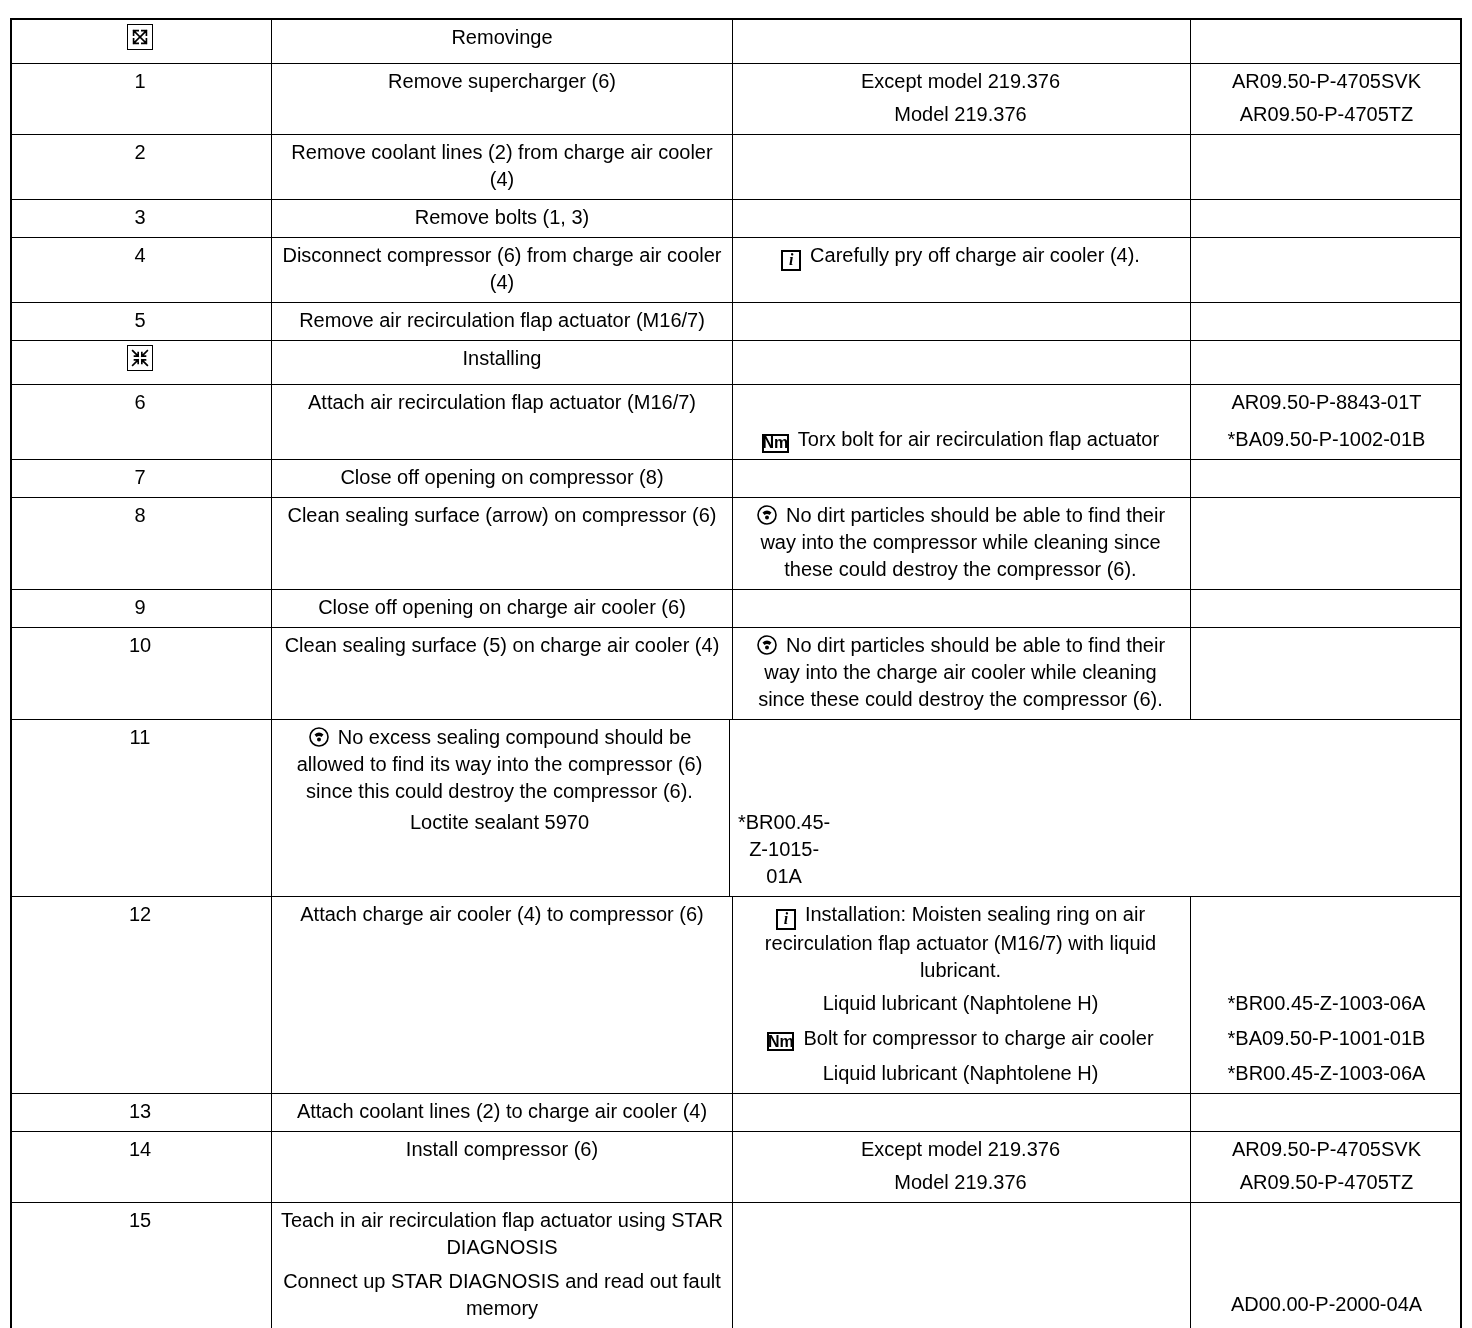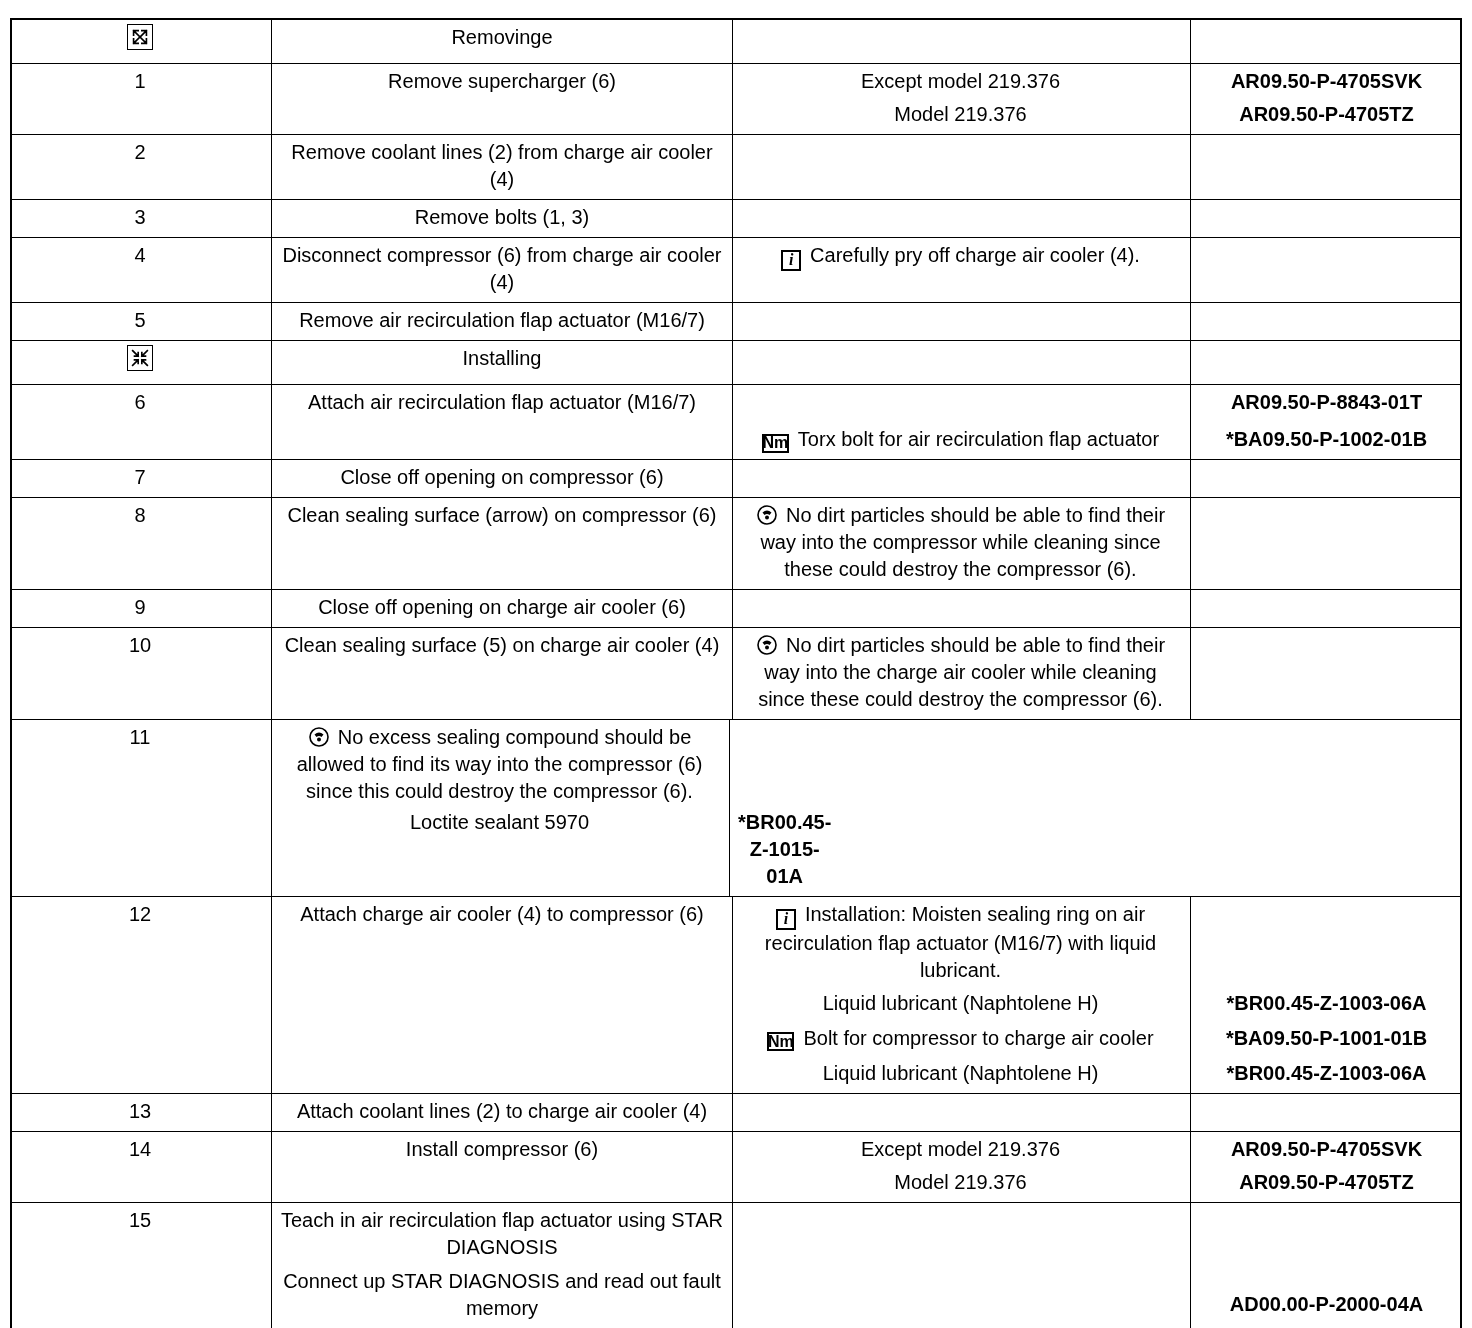--- a/index.html
+++ b/index.html
@@ -9,21 +9,21 @@
   .row{display:grid;grid-template-columns:260px 461px 1fr;border-top:1px solid #000;}
   .row:first-child{border-top:none;}
   .cell{box-sizing:border-box;font-size:20px;line-height:27px;padding:4px 8px 6px 8px;}
   .c1{border-right:1px solid #000;padding-left:5px;}
   .c2{border-right:1px solid #000;}
   .c34{position:relative;padding:0;}
   .c34 .divider{position:absolute;left:457px;top:0;bottom:0;width:1px;background:#000;}
   .entries{box-sizing:border-box;padding:4px 0 6px 0;min-height:26px;}
   .entry{display:grid;grid-template-columns:457px 1fr;}
   .entry .note{box-sizing:border-box;padding:0 10px 0 8px;}
-  .entry .ref{box-sizing:border-box;padding:0 6px 0 9px;font-weight:bold;}
+  .entry .ref{box-sizing:border-box;padding:0 6px 0 9px;}
   .para{margin:0;}
   .para + .para{margin-top:7px;}
   .icn{display:inline-block;vertical-align:-4px;margin-right:8px;}
   .icn svg{display:block;}
   .boxicn{display:inline-flex;align-items:center;justify-content:center;
     border:2px solid #000;box-sizing:border-box;vertical-align:-3px;margin-right:9px;
     background:#fff;}
   .info-box{width:20px;height:21px;font-family:"Liberation Serif",serif;
     font-weight:bold;font-style:italic;font-size:16px;line-height:1;}
   .nm-box{width:27px;height:19px;font-size:16px;font-weight:bold;line-height:1;vertical-align:-2px;}
@@ -138,21 +138,21 @@
             <div class="entry" style="margin-top: 10px;">
               <div class="note"><span class="boxicn nm-box">Nm</span>Torx bolt for air recirculation flap actuator</div>
               <div class="ref">*BA09.50-P-1002-01B</div>
             </div>
           </div>
         </div>
       </div>
       <div class="row">
         <div class="cell c1"><span>7</span></div>
         <div class="cell c2">
-          <p class="para">Close off opening on compressor (6)</p>
+          <p class="para">Close off opening on compressor (8)</p>
         </div>
         <div class="cell c34">
           <div class="divider"></div>
           <div class="entries"></div>
         </div>
       </div>
       <div class="row">
         <div class="cell c1"><span>8</span></div>
         <div class="cell c2">
           <p class="para">Clean sealing surface (arrow) on compressor (6)</p>

